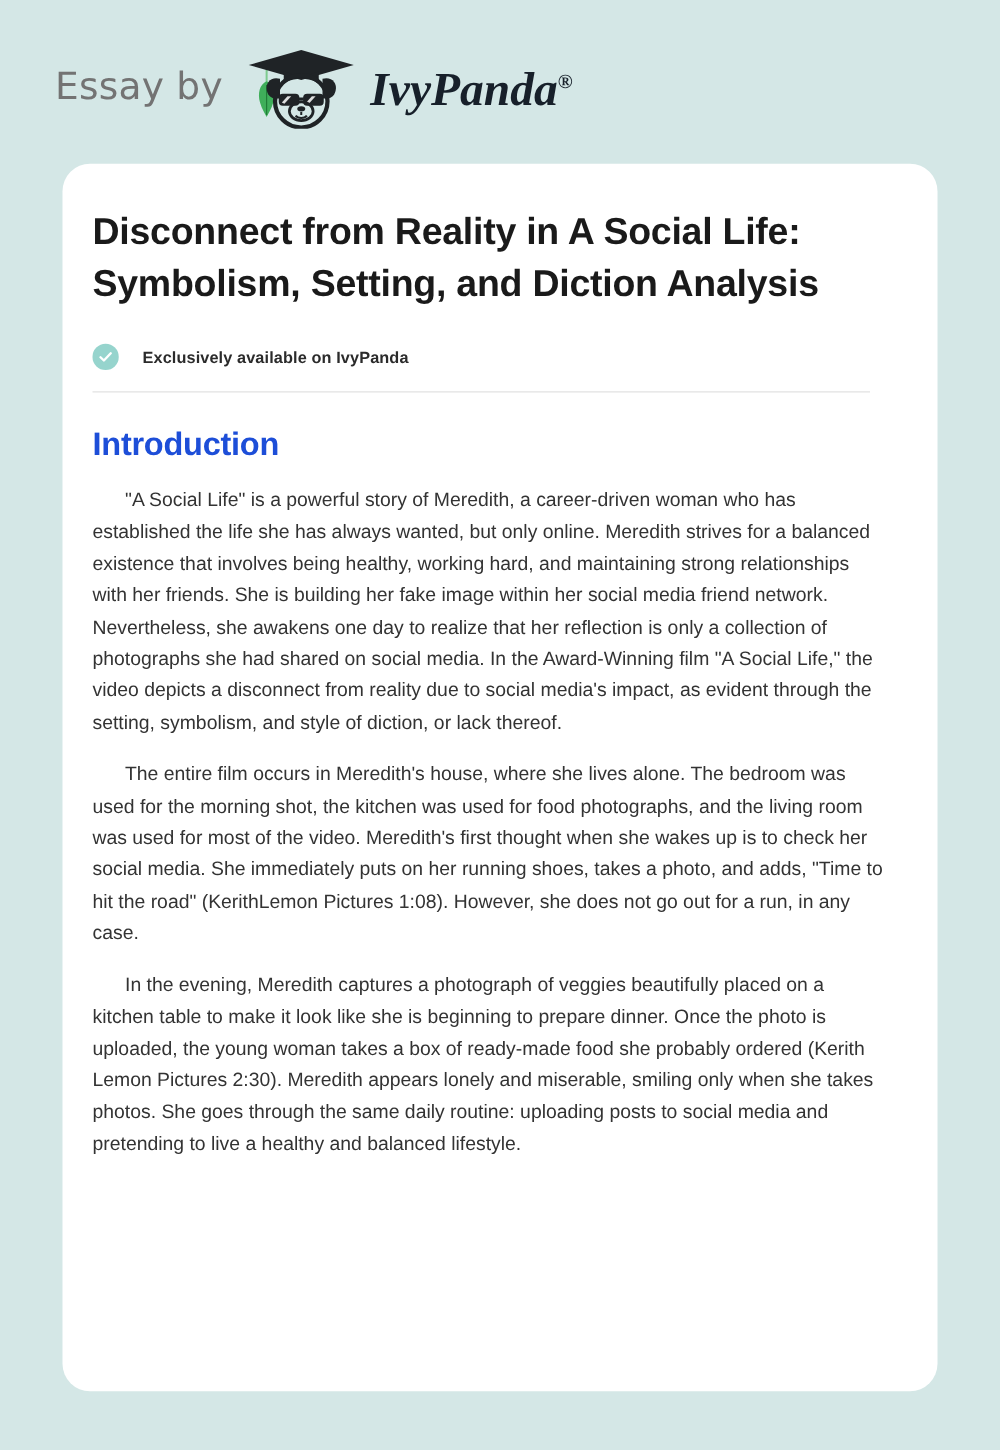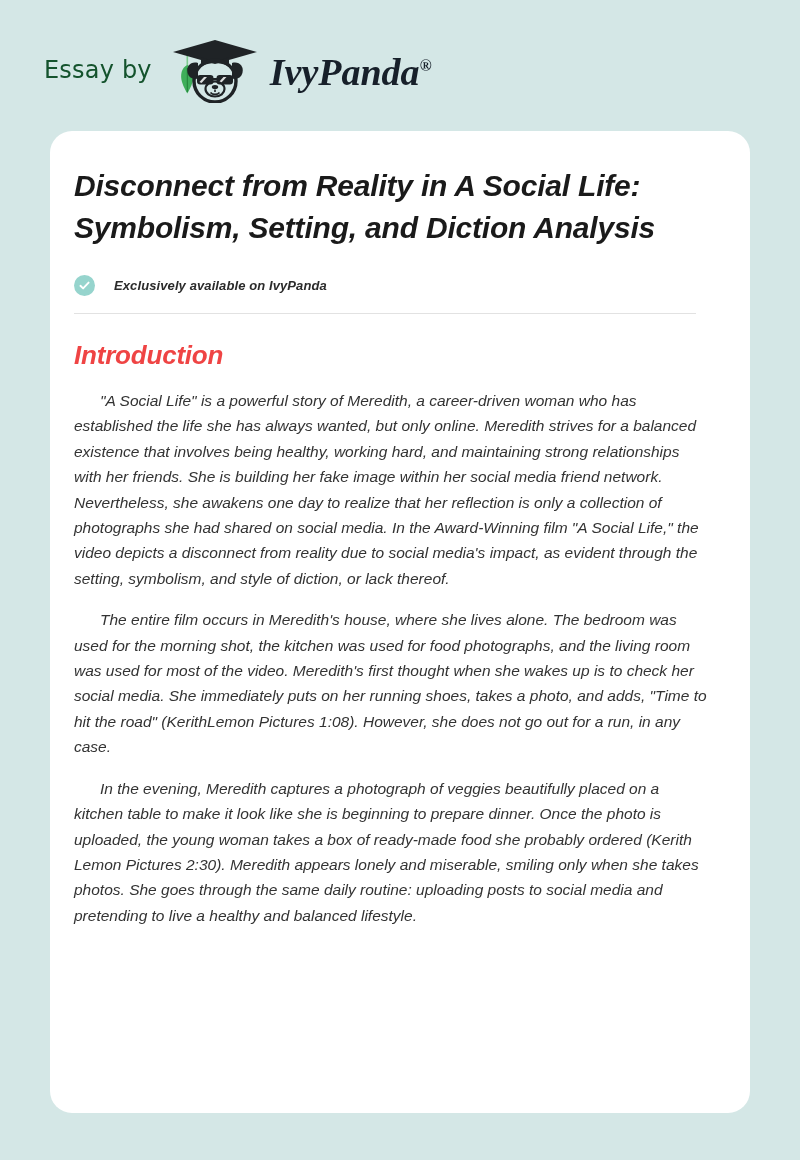--- a/index.html
+++ b/index.html
@@ -18,23 +18,23 @@
   .brand-bar {
     position: absolute;
     left: 44px;
     top: 38px;
     display: flex;
     align-items: center;
     height: 64px;
   }
   .brand-essay-by {
     font-family: "DejaVu Sans", sans-serif;
-    font-size: 24px;
+    font-size: 30px;
     font-weight: 400;
-    color: #14532d;
+    color: #737373;
     letter-spacing: 0.2px;
     line-height: 1;
   }
   .brand-logo-wrap {
     display: flex;
     align-items: center;
     margin-left: 16px;
     font-style: italic;
   }
   .panda-mark {
@@ -63,21 +63,20 @@
     position: absolute;
     left: 50px;
     top: 131px;
     width: 700px;
     height: 982px;
     background: #ffffff;
     border-radius: 22px;
     box-sizing: border-box;
     padding: 34px 40px 25px 24px;
     overflow: hidden;
-    font-style: italic;
   }
   .card-inner {
     padding-left: 0px;
   }
 
   .doc-title {
     font-family: "Liberation Sans", sans-serif;
     font-size: 30px;
     font-weight: bold;
     line-height: 42px;
@@ -115,21 +114,21 @@
     height: 1px;
     background: #e2e2e2;
     margin-top: 17px;
     width: 622px;
   }
 
   .section-heading {
     font-family: "Liberation Sans", sans-serif;
     font-size: 26px;
     font-weight: bold;
-    color: #ef4444;
+    color: #1d4ed8;
     margin: 26px 0 0 0;
     letter-spacing: -0.2px;
   }
 
   .body-para {
     font-family: "Liberation Sans", sans-serif;
     font-size: 15.5px;
     line-height: 25.4px;
     color: #333333;
     margin: 17px 0 0 0;

